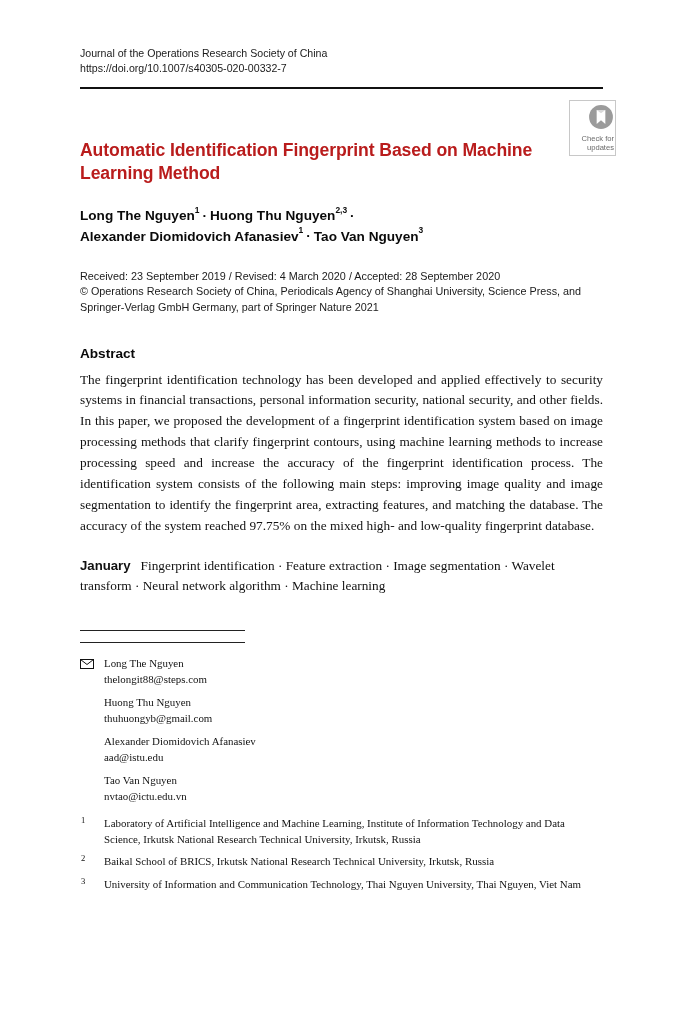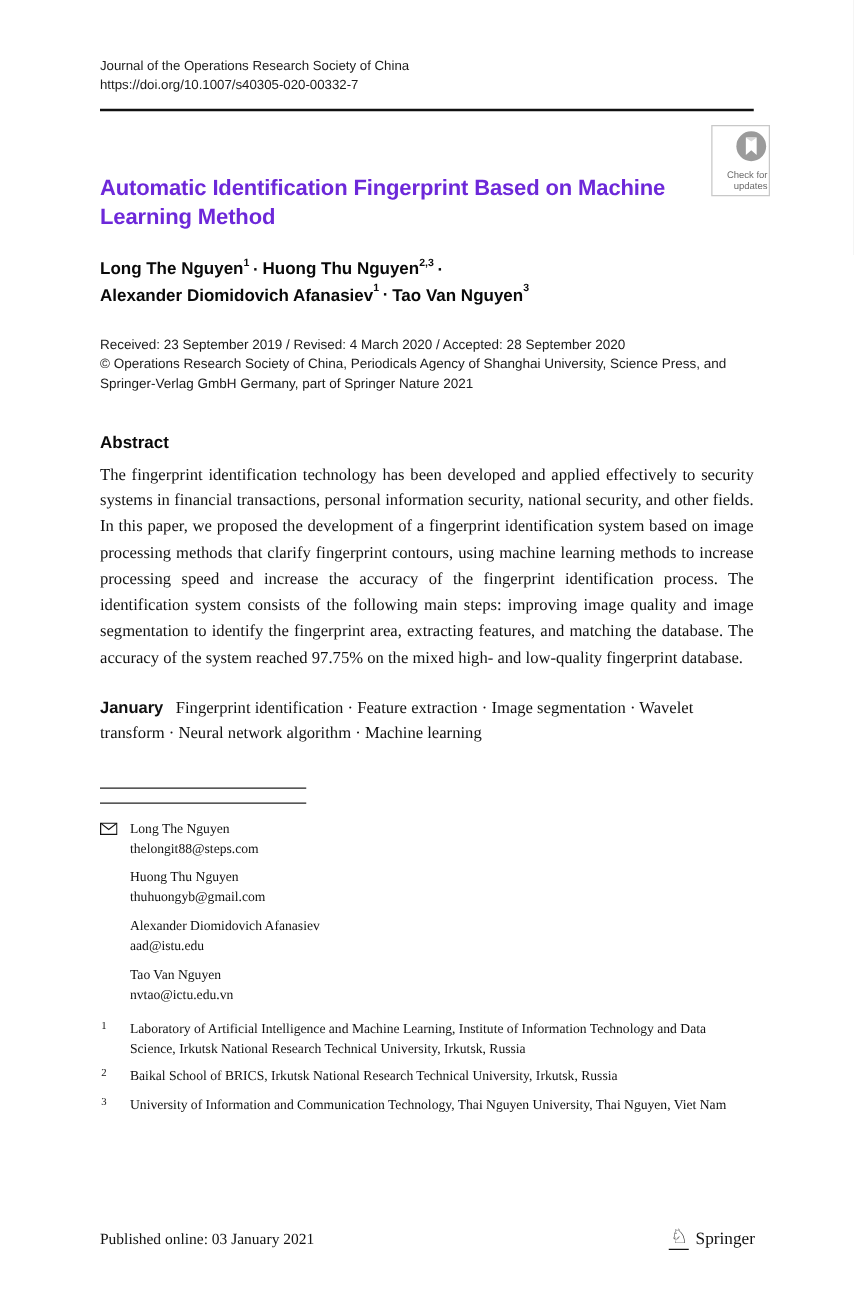--- a/index.html
+++ b/index.html
@@ -21,21 +21,21 @@
     position:absolute; top:100px; right:67px;
     width:47px; padding:3px 1px 2px 1px;
     border:1px solid #c8c8c8; background:#fff;
     text-align:right; cursor:pointer;margin-left:20px;
   }
   .badge-text { font:7.6px/1.18 "Liberation Sans", sans-serif; color:#6b6b6b; margin-top:1px; }
 
   .title {
     margin-top:50px; max-width:535px;
     font:bold 17.6px/1.3 "Liberation Sans", sans-serif;
-    color:#6d28d9; letter-spacing:-0.1px;
+    color:#b91c1c; letter-spacing:-0.1px;
   }
 
   .authors { margin-top:21px; font:bold 13.6px/1.45 "Liberation Sans", sans-serif; color:#0a0a0a; }
   .authors sup { font-size:62%; position:relative; top:-0.15em; }
   .sep { margin:0 3px; }
 
   .dates { margin-top:23px; font:10.8px/1.42 "Liberation Sans", sans-serif; color:#1a1a1a; max-width:523px; }
 
   .abstract { margin-top:30px; }
   .abstract-head { font:bold 13.6px/1.3 "Liberation Sans", sans-serif; color:#0a0a0a; }
@@ -176,21 +176,14 @@
       <circle cx="12" cy="12" r="11" fill="#9b9b9b"></circle>
       <path d="M8 5.5 h8 v13 l-4 -3.6 -4 3.6 z" fill="#ffffff"></path>
       <path d="M8 5.5 l4 3 4 -3 z" fill="#d9d9d9"></path>
     </svg>
     <div class="badge-text">
       <div>Check for</div>
       <div>updates</div>
     </div>
   </div>
 
-  <div class="footer">
-    <div class="published">Published online: 03 January 2021</div>
-    <div class="publisher">
-      <span class="knight">♘</span>
-      <span>Springer</span>
-    </div>
-  </div>
 
 </div>
 
 </body></html>

